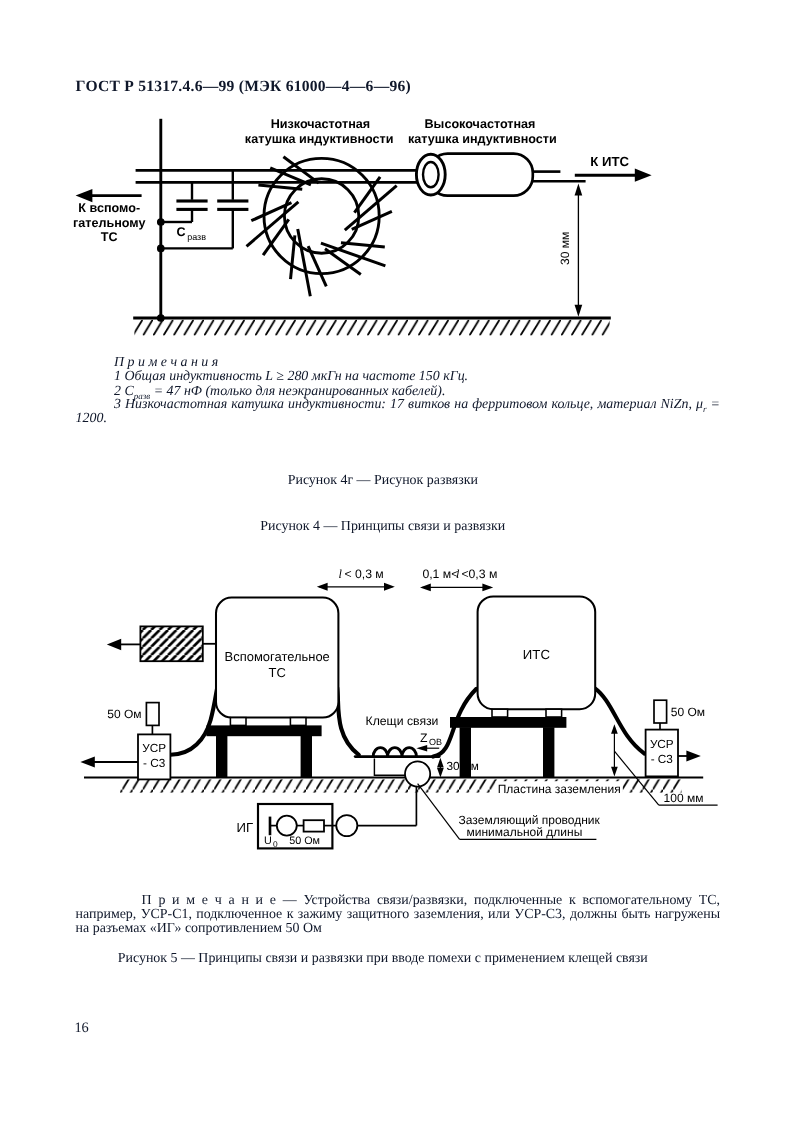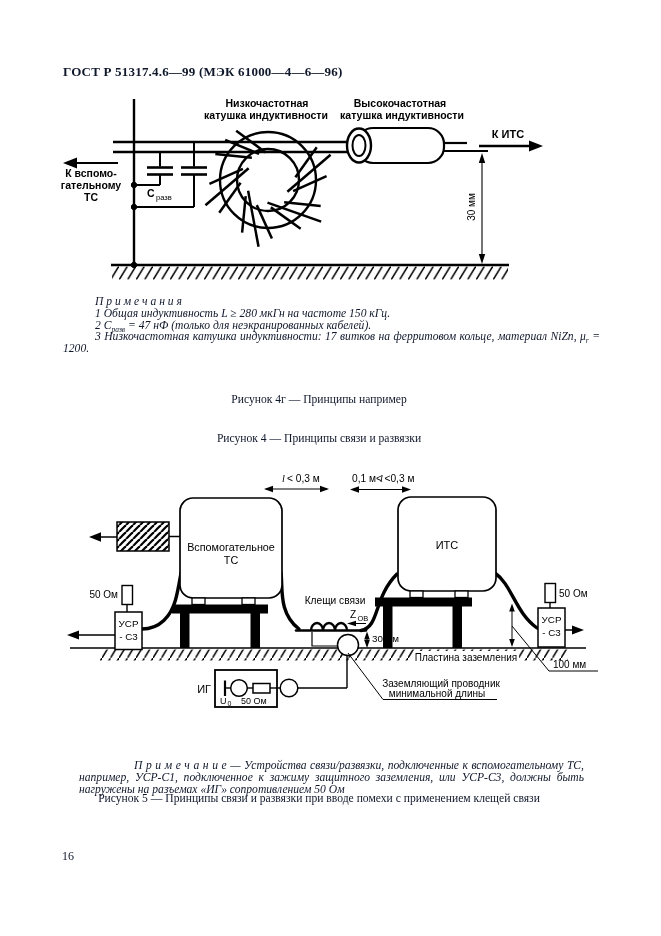--- a/index.html
+++ b/index.html
@@ -5,21 +5,21 @@
   html,body{margin:0;padding:0;background:#e8e8e8;}
   .page{position:relative;width:661px;height:936px;background:#ffffff;overflow:hidden;
         font-family:"Liberation Serif",serif;color:#0f172a;}
   .abs{position:absolute;}
   .doc-header{left:63px;top:64px;font-size:13px;font-weight:bold;letter-spacing:.2px;}
   .txtblock{left:63px;width:537px;font-size:11.6px;line-height:11.8px;text-align:justify;}
   .txtblock p{margin:0;text-indent:32px;font-style:italic;}
   sub{font-size:7.5px;line-height:0;}
   .caption{left:63px;width:512px;text-align:center;font-size:11.6px;}
   .note5{left:63px;top:744px;width:537px;font-size:11.6px;line-height:11.9px;text-align:justify;}
-  .note5 p{margin:16px;text-indent:55px;font-style:italic;}
+  .note5 p{margin:0;text-indent:55px;}
   .pagenum{left:62px;top:849px;font-size:12px;}
   svg{position:absolute;left:0;top:0;}
   svg text{font-family:"Liberation Sans",sans-serif;fill:#000;}
   .blb{font-weight:bold;font-size:10.5px;}
   .bl11{font-weight:bold;font-size:11px;}
   .lab{font-size:10.2px;}
   .lab10{font-size:10px;}
   .lab98{font-size:9.8px;}
   .lab9{font-size:9px;}
   .sub-sm{font-size:7.5px;}
@@ -269,21 +269,21 @@
     </g>
   </svg>
 
   <div class="abs txtblock" style="top:296px;">
     <p><span>П р и м е ч а н и я</span></p>
     <p><span>1 Общая индуктивность L ≥ 280 мкГн на частоте 150 кГц.</span></p>
     <p><span>2 С</span><sub>разв</sub><span> = 47 нФ (только для неэкранированных кабелей).</span></p>
     <p><span>3 Низкочастотная катушка индуктивности: 17 витков на ферритовом кольце, материал NiZn, μ</span><sub>r</sub><span> = 1200.</span></p>
   </div>
 
-  <div class="abs caption" style="top:393px;">Рисунок 4г — Принципы например</div>
+  <div class="abs caption" style="top:393px;">Рисунок 4г — Рисунок развязки</div>
   <div class="abs caption" style="top:432px;">Рисунок 4 — Принципы связи и развязки</div>
 
   <div class="abs note5">
     <p><span>П р и м е ч а н и е — </span><span>Устройства связи/развязки, подключенные к вспомогательному ТС, например, УСР-С1, подключенное к зажиму защитного заземления, или УСР-С3, должны быть нагружены на разъемах «ИГ» сопротивлением 50 Ом</span></p>
   </div>
 
   <div class="abs caption" style="top:792px;">Рисунок 5 — Принципы связи и развязки при вводе помехи с применением клещей связи</div>
 
   <div class="abs pagenum">16</div>
 </div>

